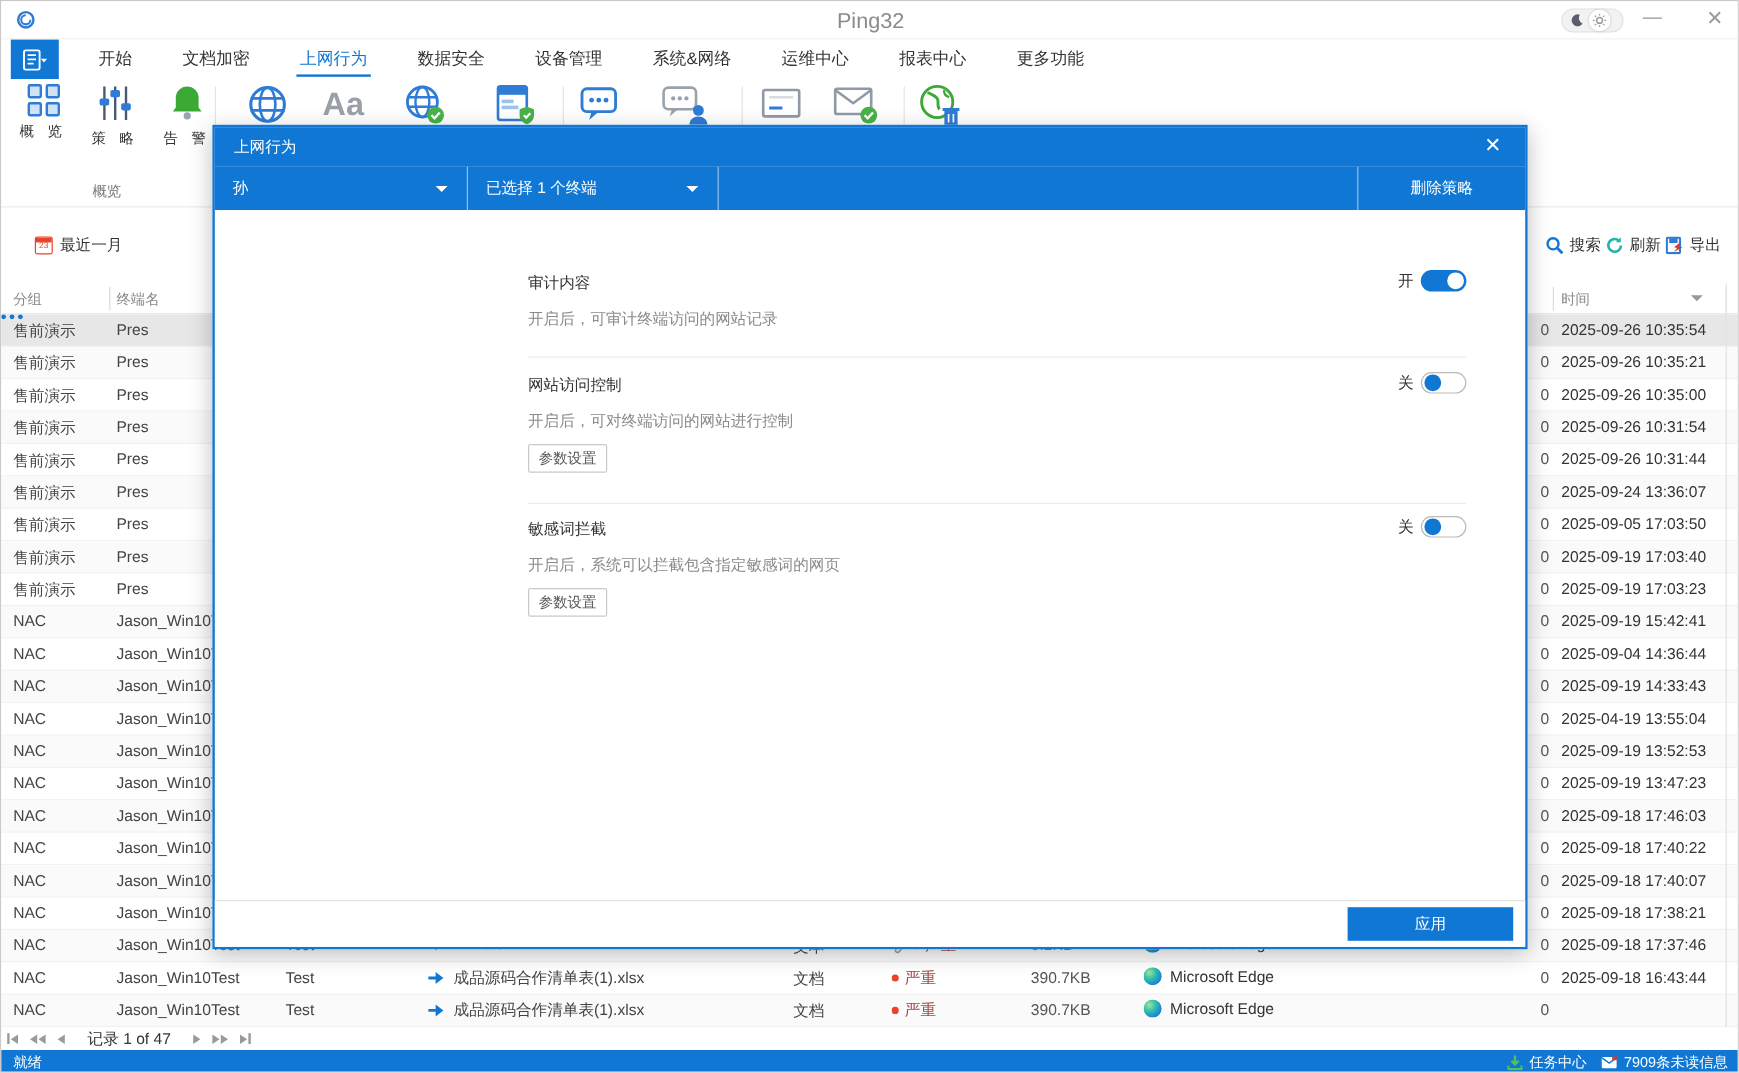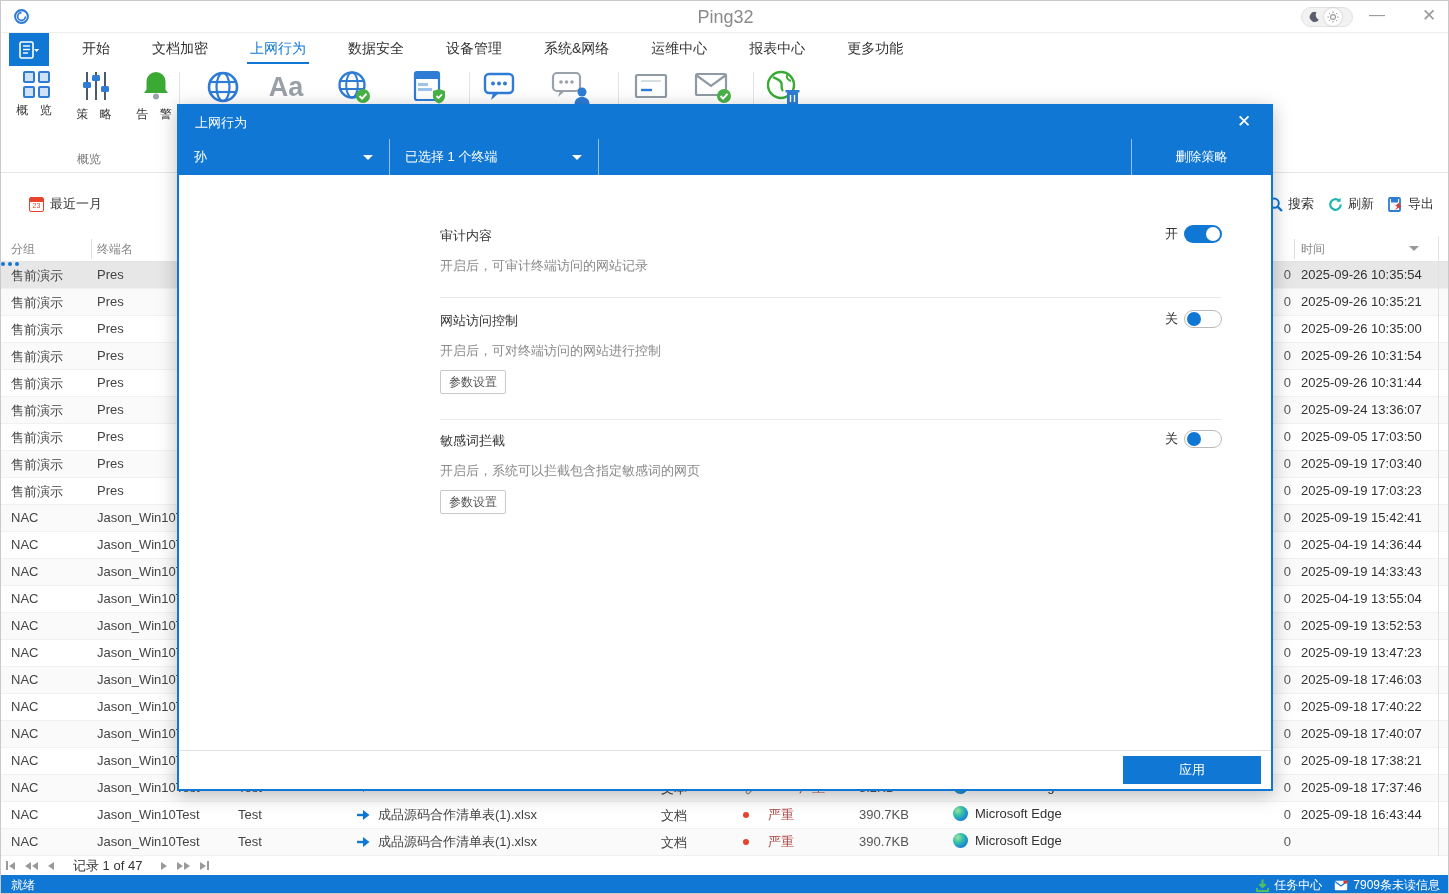--- a/index.html
+++ b/index.html
@@ -33,38 +33,38 @@
   .grid-ic i{width:12px;height:12px;background:#2e7cd6;border-radius:2px;border:2px solid #2e7cd6;background:#cfe2f7;}
   .group-caption{position:absolute;left:0;top:85px;width:176px;text-align:center;font-size:12px;color:#777;}
   .hline{position:absolute;left:0;width:1449px;height:1px;background:#e6e6e6;}
 
   
   .band{position:absolute;left:0;top:172px;width:1449px;height:63px;background:#fff;}
   .date-filter{position:absolute;left:28px;top:22px;display:flex;align-items:center;gap:6px;font-size:13px;color:#333;}
   .cal-ic{width:15px;height:15px;border:1px solid #e8442c;border-radius:2px;position:relative;background:#fff;}
   .cal-ic:before{content:"";position:absolute;left:0;top:0;right:0;height:4px;background:#e8442c;}
   .cal-ic span{position:absolute;left:0;right:0;top:4px;font-size:7px;color:#e8442c;text-align:center;}
-  .toolbar{position:absolute;right:16px;top:22px;display:flex;align-items:center;gap:14px;}
+  .toolbar{position:absolute;right:16px;top:22px;display:flex;align-items:center;gap:4px;}
   .tool{display:flex;align-items:center;gap:5px;font-size:13px;color:#333;}
 
   
   .thead{position:absolute;left:0;top:235px;width:1449px;height:26px;background:#fff;border-bottom:1px solid #e4e4e4;font-size:12px;color:#888;}
   .thead .hcell{position:absolute;top:5px;text-align:right;}
   .vline{position:absolute;top:3px;width:1px;height:20px;background:#ddd;}
   .tbody{position:absolute;left:0;top:261px;width:1449px;height:594px;}
   .trow{position:absolute;left:0;width:1449px;height:27px;border-bottom:1px solid #f1f1f1;background:#fff;font-size:13px;color:#444;}
   .trow.alt{background:#fafafa;}
   .trow.sel{background:#e7e7e7;}
   .tc{position:absolute;top:5px;white-space:nowrap;overflow:hidden;}
   .c-group{left:10px;width:78px;}
   .c-term{left:96px;width:135px;}
   .c-user{left:237px;width:110px;}
   .c-file{left:355px;width:300px;display:flex;gap:8px;align-items:center;top:4px;}
   .c-type{left:660px;width:75px;}
-  .c-sev{left:742px;width:110px;display:flex;align-items:center;gap:19px;top:4px;}
+  .c-sev{left:742px;width:110px;display:flex;align-items:center;gap:5px;top:4px;}
   .sev-dot{width:6px;height:6px;border-radius:50%;background:#e8442c;display:inline-block;}
   .sev-txt{color:#a94442;}
   .c-size{left:858px;width:85px;color:#555;}
   .c-app{left:952px;width:220px;display:flex;align-items:center;gap:7px;top:4px;color:#333;}
   .edge-ic{width:15px;height:15px;border-radius:50%;background:radial-gradient(circle at 32% 30%,#9ee6a0 0%,#35c1a8 35%,#1b86d6 70%,#0b59a8 100%);}
   .c-count{left:1252px;width:38px;text-align:right;color:#555;}
   .c-time{left:1300px;width:132px;color:#333;}
   .c-actions{left:1416px;top:10px;display:flex;gap:3px;}
   .c-actions i{width:4px;height:4px;border-radius:50%;background:#1077d4;}
   .tbl-right-line{position:absolute;left:1437px;top:235px;width:1px;height:620px;background:#e2e2e2;}
@@ -400,21 +400,21 @@
       <div class="trow alt" style="top: 243px;">
         <span class="tc c-group">NAC</span>
         <span class="tc c-term">Jason_Win10Test</span>
         <span class="tc c-count">0</span>
         <span class="tc c-time">2025-09-19 15:42:41</span>
       </div>
       <div class="trow" style="top: 270px;">
         <span class="tc c-group">NAC</span>
         <span class="tc c-term">Jason_Win10Test</span>
         <span class="tc c-count">0</span>
-        <span class="tc c-time">2025-04-19 14:36:44</span>
+        <span class="tc c-time">2025-09-04 14:36:44</span>
       </div>
       <div class="trow alt" style="top: 297px;">
         <span class="tc c-group">NAC</span>
         <span class="tc c-term">Jason_Win10Test</span>
         <span class="tc c-count">0</span>
         <span class="tc c-time">2025-09-19 14:33:43</span>
       </div>
       <div class="trow" style="top: 324px;">
         <span class="tc c-group">NAC</span>
         <span class="tc c-term">Jason_Win10Test</span>

